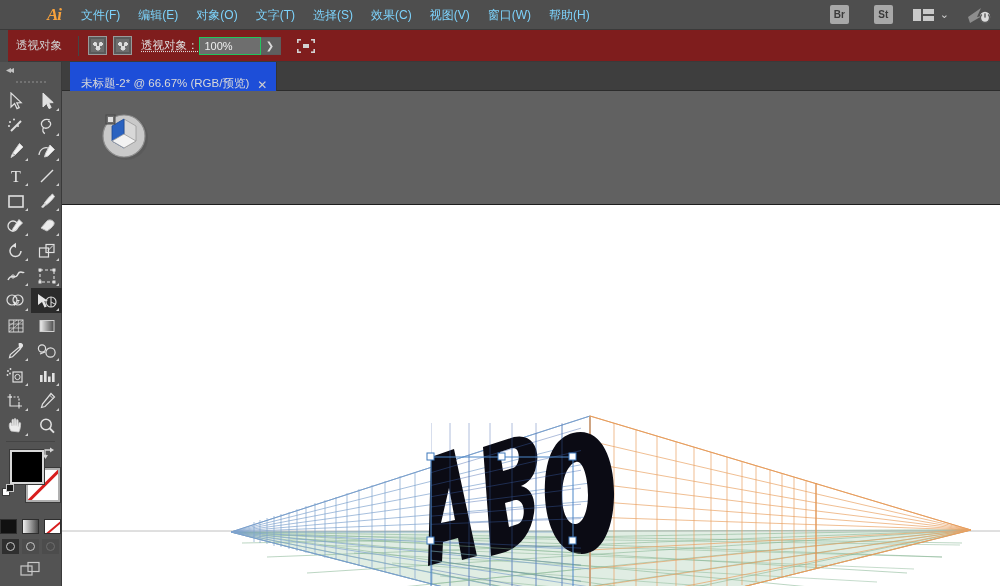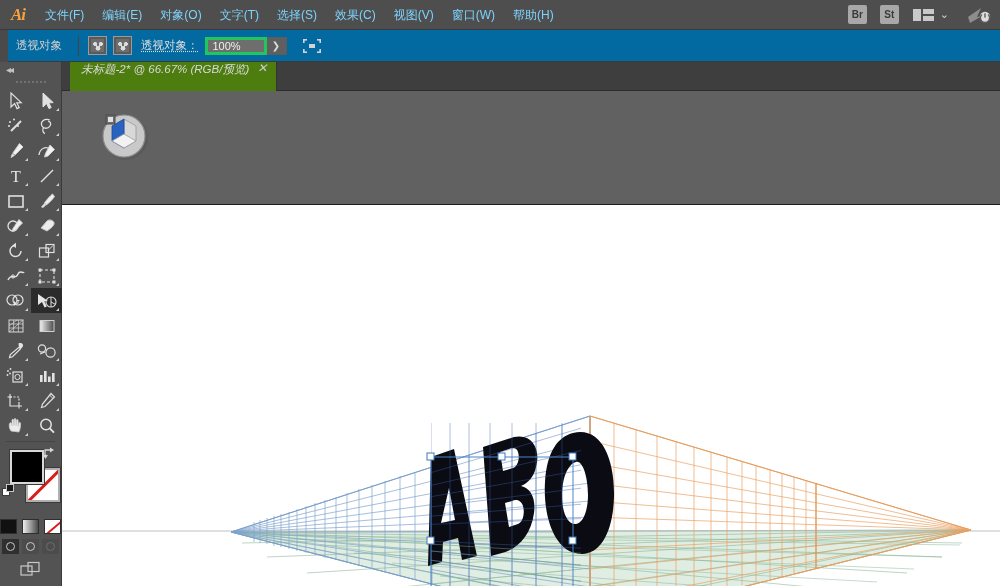--- a/index.html
+++ b/index.html
@@ -13,44 +13,44 @@
 
   
   .menubar {
     position:absolute; left:0; top:0; width:1000px; height:30px;
     background:#4e4e4e; display:flex; align-items:center;
     border-bottom:1px solid #3a3a3a;
   }
   .ai-logo {
     width:36px; height:30px; display:flex; align-items:center; justify-content:center;
     color:#f7a13c; font-size:17px; font-weight:bold; font-style:italic;
-    font-family:"Liberation Serif", serif; letter-spacing:-1px;
+    font-family:"Liberation Serif", serif; letter-spacing:-1px;margin-left:36px;
   }
   .menu-item {
     padding:0 9px; height:30px; line-height:30px;
     color:#7dd3fc; font-size:12px; white-space:nowrap; cursor:default;
   }
   .mb-spacer { flex:1; }
   .mb-right { display:flex; align-items:center; padding-right:8px; gap:3px; }
   .appbtn {
     width:19px; height:19px; background:#a8a8a8; color:#3a3a3a;
     font-size:10px; display:flex; align-items:center; justify-content:center;
-    border-radius:2px; font-weight:bold; margin:0 5px;
+    border-radius:2px; font-weight:bold; margin:0 11px;
   }
   .wsicon { width:22px; height:16px; position:relative; margin-left:6px; }
   .wsicon .w1 { position:absolute; left:0; top:2px; width:8px; height:12px; background:#c9c9c9; }
   .wsicon .w2 { position:absolute; left:10px; top:2px; width:11px; height:5px; background:#c9c9c9; }
   .wsicon .w3 { position:absolute; left:10px; top:9px; width:11px; height:5px; background:#c9c9c9; }
   .chev { color:#d0d0d0; font-size:11px; margin-left:2px; margin-right:10px; }
   .cc-icon { width:26px; height:20px; position:relative; margin-left:4px; }
 
   
   .controlbar {
     position:absolute; left:0; top:30px; width:1000px; height:32px;
-    background:#0369a1; display:flex; align-items:center;
+    background:#7f1d1d; display:flex; align-items:center;
     border-bottom:1px solid #3a3a3a;
   }
   .cb-grip { width:8px; height:32px; position:relative; }
   .cb-grip i {
     position:absolute; left:2px; width:3px; height:1px; background:#8a8a8a;
   }
   .cb-label { color:#cfcfcf; font-size:11.5px; padding:0 10px 0 8px; white-space:nowrap; }
   .cb-sep { width:1px; height:20px; background:#454545; margin:0 6px; }
   .cb-icn {
     width:19px; height:19px; border:1px solid #9a9a9a; margin:0 3px;
@@ -62,42 +62,41 @@
     width:11px; height:9px; background:
       radial-gradient(circle at 25% 30%, #dcdcdc 2px, transparent 2.2px),
       radial-gradient(circle at 75% 30%, #dcdcdc 2px, transparent 2.2px),
       radial-gradient(circle at 50% 75%, #dcdcdc 2.4px, transparent 2.6px);
   }
   .cb-optlabel {
     color:#dcdcdc; font-size:11.5px; margin-left:6px;
     text-decoration:underline; text-decoration-style:dotted; text-underline-offset:2px;
   }
   .cb-field {
-    margin-left:6px; width:62px; height:18px; background:#6e6e6e;
+    width:62px; height:18px; background:#6e6e6e;
     color:#efefef; font-size:11px; display:flex; align-items:center;
-    padding-left:5px; border:3px solid #22c55e;
+    padding-left:5px; border:1px solid #22c55e;
   }
   .cb-arrow {
     width:20px; height:18px; background:#5f5f5f; color:#dadada;
     font-size:10px; display:flex; align-items:center; justify-content:center;
     border:1px solid #5c5c5c; border-left:none;
   }
   .cb-align { width:22px; height:20px; margin-left:14px; position:relative; }
 
   
   .tabbar {
     position:absolute; left:62px; top:62px; width:938px; height:29px;
     background:#3e3e3e; border-bottom:1px solid #2c2c2c;
   }
   .doctab {
     position:absolute; left:8px; top:0; height:29px;
-    background:#4d7c0f; color:#d9d9d9; font-size:11.5px;
-    display:flex; align-items:flex-start; padding:0 9px 0 11px; gap:8px;
+    background:#1d4ed8; color:#d9d9d9; font-size:11.5px;
+    display:flex; align-items:flex-end; padding:0 9px 0 11px; gap:8px;
     border-right:1px solid #333;
-    font-style:italic;
   }
   .tab-close { color:#cfcfcf; font-size:12px; line-height:1; }
 
   
   .canvas-area {
     position:absolute; left:62px; top:91px; width:938px; height:495px;
     background:#616161; overflow:hidden;
   }
   .artboard-white {
     position:absolute; left:0; top:113px; width:938px; height:382px; background:#ffffff;

